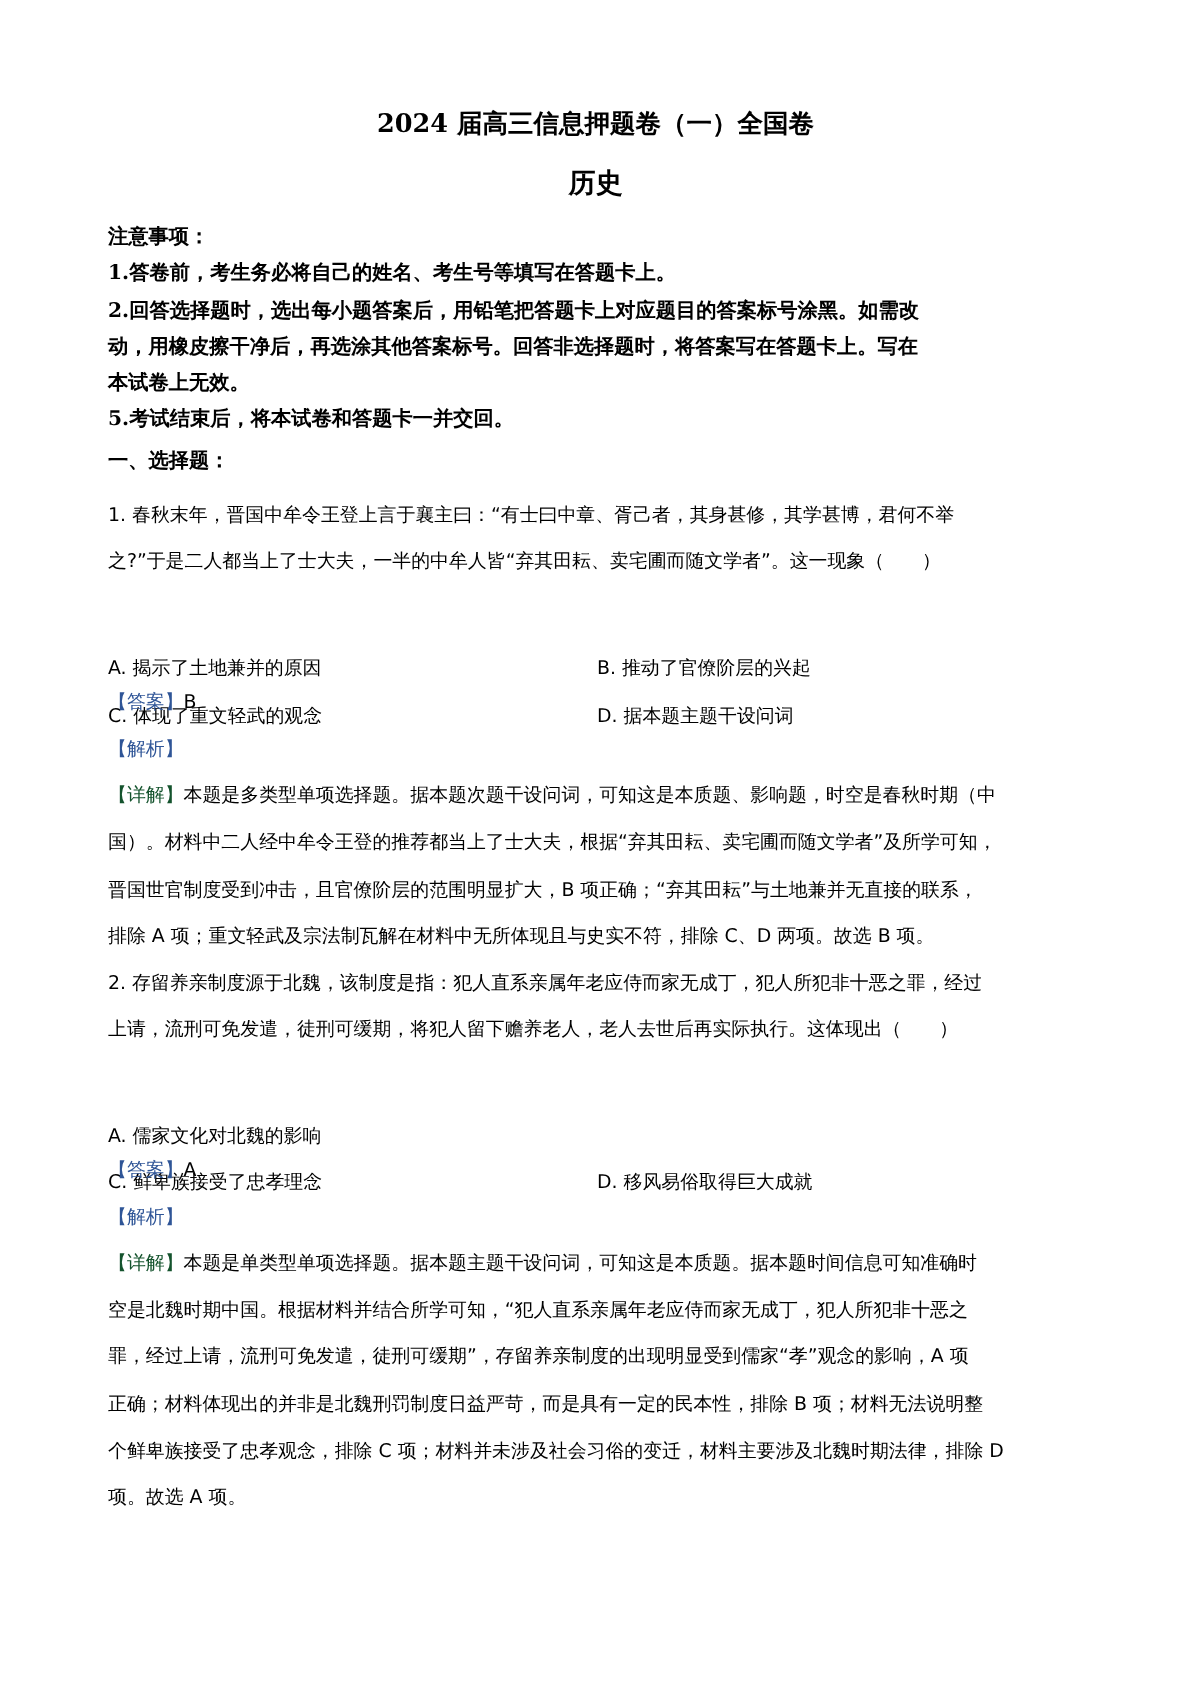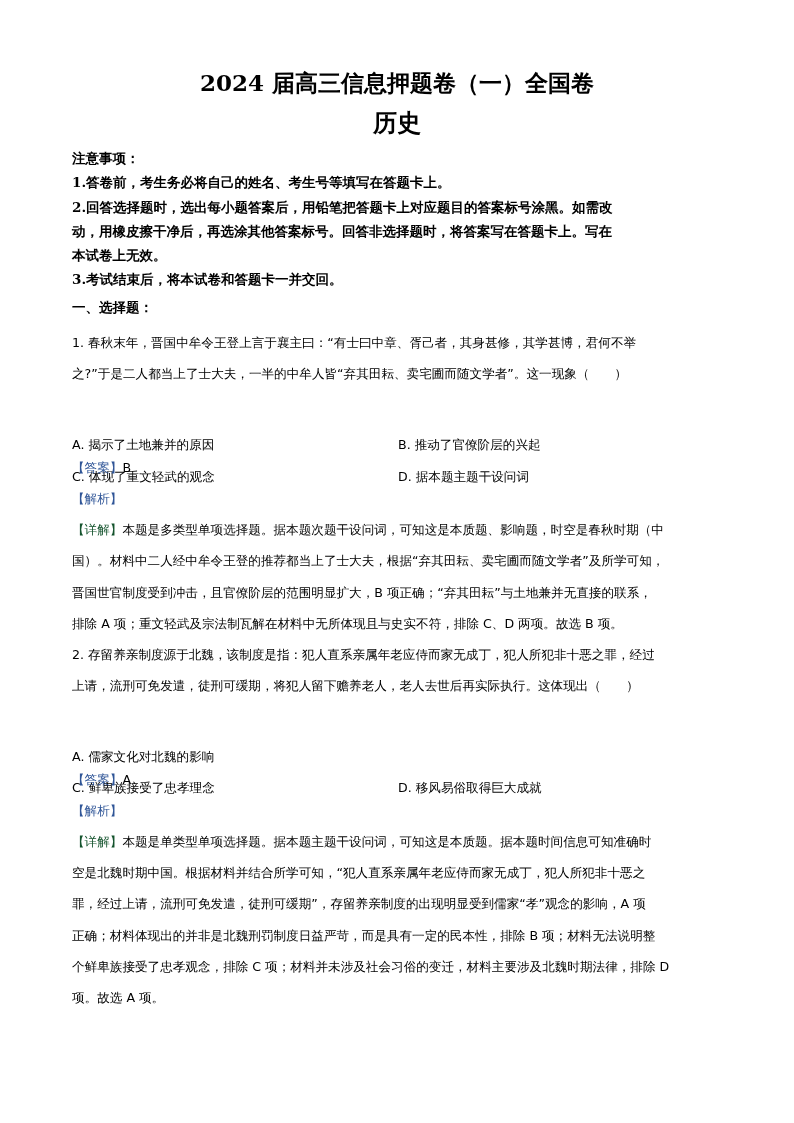--- a/index.html
+++ b/index.html
@@ -1,20 +1,20 @@
 <!DOCTYPE html>
 <html><head>
 <meta charset="utf-8">
 <style>
   html, body { margin: 0; padding: 0; background: #ffffff; }
   body { width: 794px; height: 1123px; position: relative; overflow: hidden; color: #000; }
   .page { position: absolute; left: 0; top: 0; width: 794px; height: 1123px; }
   .title { position: absolute; left: 0; width: 794px; text-align: center; font-family: "DejaVu Serif", "Liberation Serif", serif; font-weight: bold; }
-  .t1 { top: 71px; font-size: 23px; line-height: 24px; }
-  .t2 { top: 110px; font-size: 24px; line-height: 26px; }
+  .t1 { top: 71px; font-size: 17px; line-height: 24px; }
+  .t2 { top: 110px; font-size: 18px; line-height: 26px; }
   .notes { position: absolute; left: 72px; top: 146px; width: 660px; font-family: "DejaVu Serif", "Liberation Serif", serif; font-weight: bold; font-size: 13.5px; line-height: 24.3px; }
   .notes div { white-space: nowrap; }
   .body { position: absolute; left: 72px; top: 327px; width: 652px; font-family: "DejaVu Sans", "Liberation Sans", sans-serif; font-size: 12.6px; line-height: 31.2px; }
   .line { white-space: nowrap; height: 31.2px; }
   .opts { display: flex; height: 31.2px; }
   .opts span { white-space: nowrap; margin-top: 40px; }
   .opt-left { width: 326px; }
   .tag-blue { color: #2f5597; text-align: right; }
   .tag-black { color: #14532d; }
 </style>
@@ -25,21 +25,21 @@
 
   <div class="title t1">2024 届高三信息押题卷（一）全国卷</div>
   <div class="title t2">历史</div>
 
   <div class="notes">
     <div>注意事项：</div>
     <div>1.答卷前，考生务必将自己的姓名、考生号等填写在答题卡上。</div>
     <div>2.回答选择题时，选出每小题答案后，用铅笔把答题卡上对应题目的答案标号涂黑。如需改</div>
     <div>动，用橡皮擦干净后，再选涂其他答案标号。回答非选择题时，将答案写在答题卡上。写在</div>
     <div>本试卷上无效。</div>
-    <div>3.考试结束后，将本试卷和答题卡一并交回。</div>
+    <div>5.考试结束后，将本试卷和答题卡一并交回。</div>
     <div style="margin-top:3px;">一、选择题：</div>
   </div>
 
   <div class="body">
 
     <div>
       <div class="line">1. 春秋末年，晋国中牟令王登上言于襄主曰：“有士曰中章、胥己者，其身甚修，其学甚博，君何不举</div>
       <div class="line">之?”于是二人都当上了士大夫，一半的中牟人皆“弃其田耘、卖宅圃而随文学者”。这一现象（　　）</div>
       <div class="opts">
         <span class="opt-left">A.  揭示了土地兼并的原因</span>

